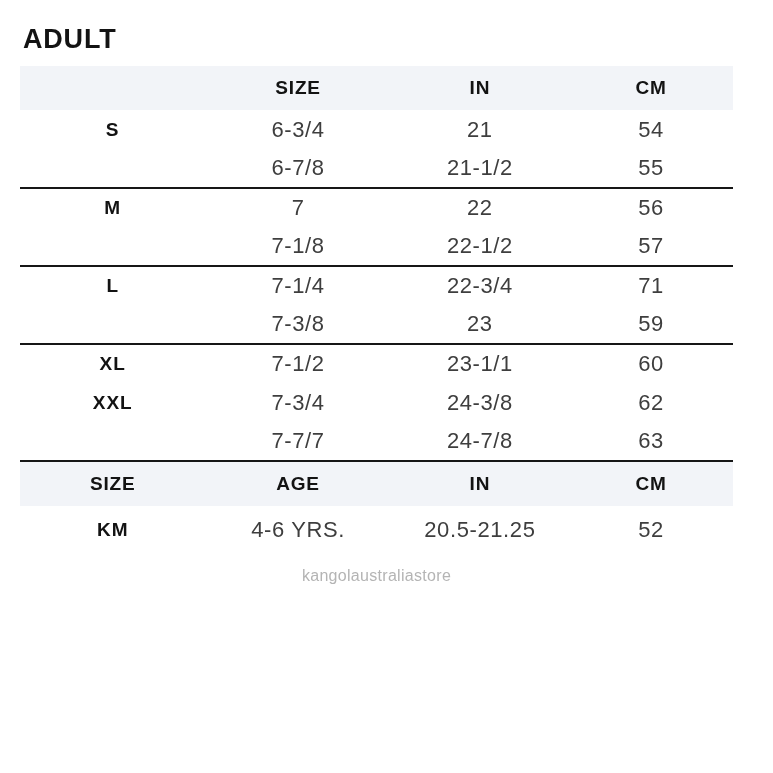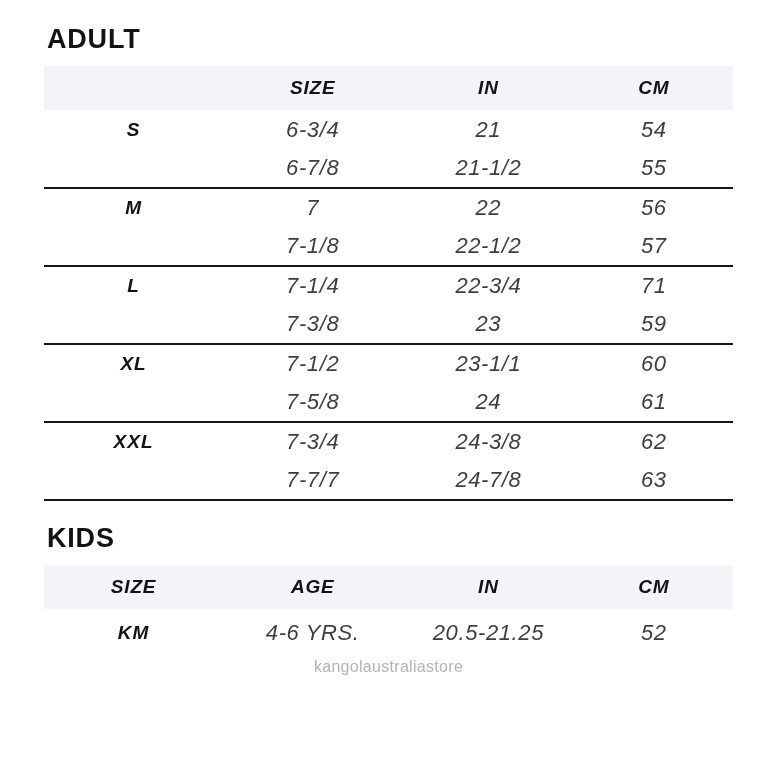--- a/index.html
+++ b/index.html
@@ -8,27 +8,27 @@
     --heading:#131313;
     --data:#3e3e3e;
     --watermark:#b4b4b4;
   }
   *{box-sizing:border-box;}
   html,body{margin:0;padding:0;}
   body{
     width:773px;height:773px;overflow:hidden;background:#ffffff;
     font-family:"Liberation Sans", sans-serif;
   }
-  .page{padding:24px 40px 0 44px;}
+  .page{padding:24px 40px 0 20px;}
   .section-title{
     font-size:27px;font-weight:800;color:var(--heading);
     letter-spacing:0.8px;margin:0 0 11px 3px;
   }
   table{
-    width:100%;border-collapse:collapse;table-layout:fixed;font-style:italic;
+    width:100%;border-collapse:collapse;table-layout:fixed;
   }
   col.c1{width:26%;} col.c2{width:26%;} col.c3{width:25%;} col.c4{width:23%;}
   thead th{
     background:var(--band);
     font-size:19px;font-weight:700;color:var(--heading);
     letter-spacing:0.8px;height:44px;text-align:center;vertical-align:middle;
   }
   tbody td, tbody th{
     text-align:center;vertical-align:middle;
     font-size:22px;font-weight:400;color:var(--data);
@@ -38,21 +38,21 @@
     font-weight:700;font-size:19px;color:var(--heading);letter-spacing:1px;
   }
   #adult-table tr.group-end td,
   #adult-table tr.group-end th{
     border-bottom:2px solid var(--divider);
   }
   #kids-title{margin-top:22px;}
   #kids-table tbody td, #kids-table tbody th{height:48px;}
   .watermark{
     text-align:center;color:var(--watermark);
-    font-size:16px;letter-spacing:0.3px;margin-top:1px;
+    font-size:16px;letter-spacing:0.3px;margin-top:13px;
   }
 </style>
 </head>
 <body>
 
 <main class="page">
 
   <h1 class="section-title" id="adult-title">ADULT</h1>
 
   <table id="adult-table">
@@ -106,42 +106,35 @@
           <td>7-3/8</td>
           <td>23</td>
           <td>59</td>
         </tr>
         <tr>
           <th class="row-label">XL</th>
           <td>7-1/2</td>
           <td>23-1/1</td>
           <td>60</td>
         </tr>
-        <tr class="group-end">
-          <th class="row-label"></th>
-          <td>7-5/8</td>
-          <td>24</td>
-          <td>61</td>
-        </tr>
         <tr>
           <th class="row-label">XXL</th>
           <td>7-3/4</td>
           <td>24-3/8</td>
           <td>62</td>
         </tr>
         <tr class="group-end">
           <th class="row-label"></th>
           <td>7-7/7</td>
           <td>24-7/8</td>
           <td>63</td>
         </tr>
       </tbody>
   </table>
 
-  <h1 class="section-title" id="kids-title">KIDS</h1>
 
   <table id="kids-table">
     <colgroup>
       <col class="c1">
         <col class="c2">
         <col class="c3">
         <col class="c4">
     </colgroup>
     <thead>
       <tr id="kids-head-row">

